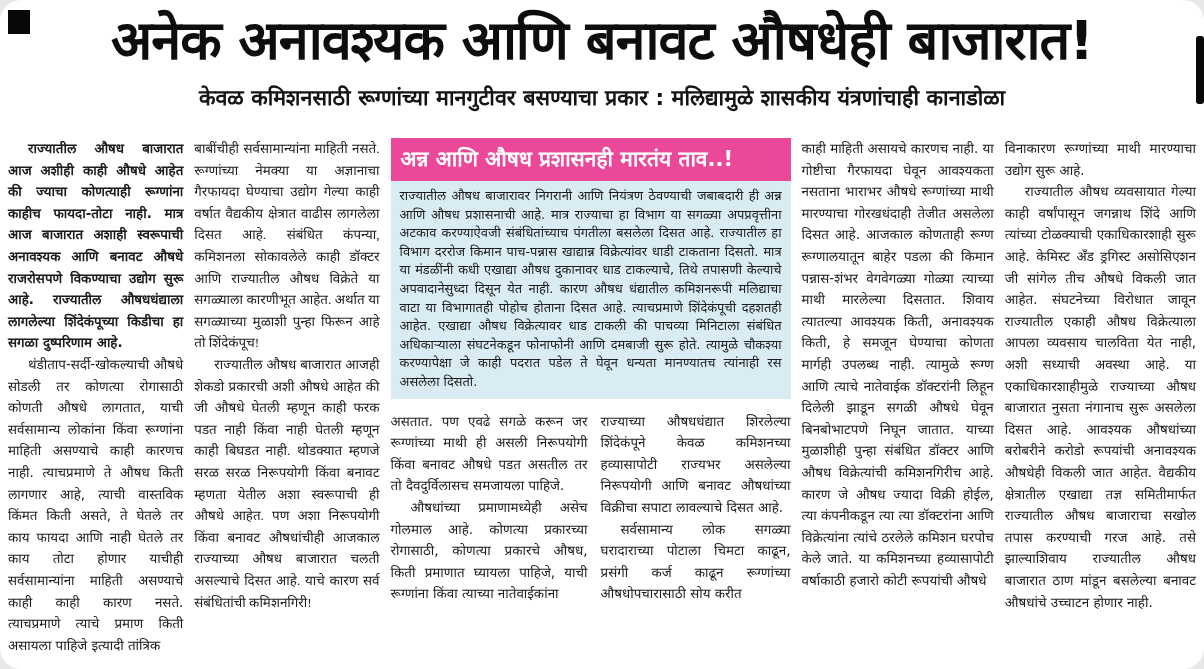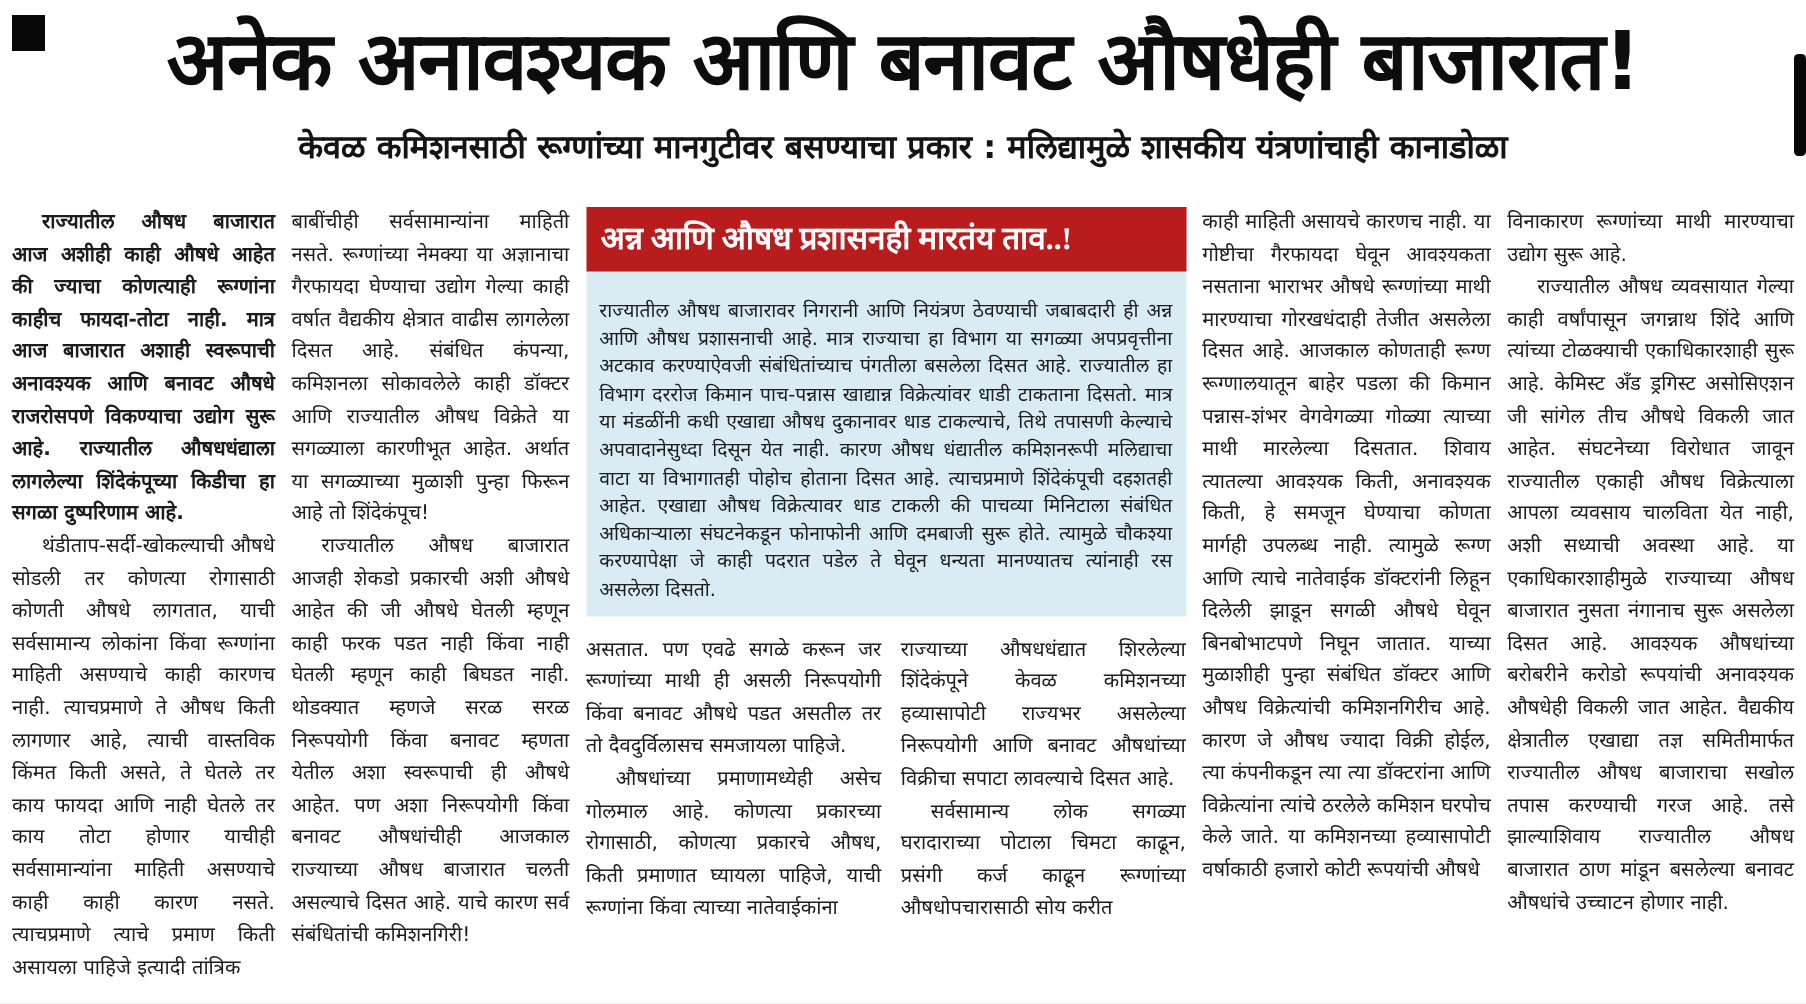--- a/index.html
+++ b/index.html
@@ -42,49 +42,49 @@
     padding: 0 8px; margin-top: 27px;
     align-items: flex-start;
   }
   .col {
     font-size: 13.4px; line-height: 21.6px;
     text-align: justify;
   }
   .col p { margin: 0; }
   .indent { text-indent: 20px; }
   .col-1 { width: 176px; }
-  .col-2 { width: 186px; }
+  .col-2 { width: 186px; font-family: Liberation Serif, serif; }
   .mid   { width: 400px; flex: none; }
   .col-5 { width: 193px; }
   .col-6 { width: 192px; }
   .lead-paragraph { font-weight: 700; }
   .highlight-box {
     background: #d9ecf4;
     padding-bottom: 7px;
   }
   .highlight-box-title {
     background: #15a0bc;
     color: #ffffff;
     font-weight: 700;
     font-size: 21px;
     padding: 6px 10px 9px 10px;
   }
   .highlight-box-body {
-    padding: 18px 9px 0 9px;
+    padding: 6px 9px 0 9px;
     font-size: 12.9px; line-height: 18.6px;
     text-align: justify;
   }
   .mid-cols { display: flex; gap: 13px; margin-top: 12px; }
   .mid-col-3 { width: 190px; }
   .mid-col-4 { width: 197px; }
 </style>
 </head>
 <body>
 
-<div class="page" style="background: rgb(255, 255, 255); color: rgb(28, 28, 28);">
+<div class="page" style="background: rgb(255, 255, 255); color: rgb(28, 28, 28); border-radius: 21px;">
 
   <div class="artifact-square"></div>
   <div class="artifact-bar"></div>
 
   <h1 class="headline" style="color: rgb(13, 13, 13);">अनेक अनावश्यक आणि बनावट औषधेही बाजारात!</h1>
 
   <h2 class="subheadline">केवळ कमिशनसाठी रूग्णांच्या मानगुटीवर बसण्याचा प्रकार : मलिद्यामुळे शासकीय यंत्रणांचाही कानाडोळा</h2>
 
   <div class="body-columns">
 
@@ -93,21 +93,21 @@
       <p class="indent">थंडीताप-सर्दी-खोकल्याची औषधे सोडली तर कोणत्या रोगासाठी कोणती औषधे लागतात, याची सर्वसामान्य लोकांना किंवा रूग्णांना माहिती असण्याचे काही कारणच नाही. त्याचप्रमाणे ते औषध किती लागणार आहे, त्याची वास्तविक किंमत किती असते, ते घेतले तर काय फायदा आणि नाही घेतले तर काय तोटा होणार याचीही सर्वसामान्यांना माहिती असण्याचे काही काही कारण नसते. त्याचप्रमाणे त्याचे प्रमाण किती असायला पाहिजे इत्यादी तांत्रिक</p>
     </div>
 
     <div class="col col-2">
       <p>बाबींचीही सर्वसामान्यांना माहिती नसते. रूग्णांच्या नेमक्या या अज्ञानाचा गैरफायदा घेण्याचा उद्योग गेल्या काही वर्षात वैद्यकीय क्षेत्रात वाढीस लागलेला दिसत आहे. संबंधित कंपन्या, कमिशनला सोकावलेले काही डॉक्टर आणि राज्यातील औषध विक्रेते या सगळ्याला कारणीभूत आहेत. अर्थात या सगळ्याच्या मुळाशी पुन्हा फिरून आहे तो शिंदेकंपूच!</p>
       <p class="indent">राज्यातील औषध बाजारात आजही शेकडो प्रकारची अशी औषधे आहेत की जी औषधे घेतली म्हणून काही फरक पडत नाही किंवा नाही घेतली म्हणून काही बिघडत नाही. थोडक्यात म्हणजे सरळ सरळ निरूपयोगी किंवा बनावट म्हणता येतील अशा स्वरूपाची ही औषधे आहेत. पण अशा निरूपयोगी किंवा बनावट औषधांचीही आजकाल राज्याच्या औषध बाजारात चलती असल्याचे दिसत आहे. याचे कारण सर्व संबंधितांची कमिशनगिरी!</p>
     </div>
 
     <div class="mid">
       <div class="highlight-box" style="background: rgb(217, 236, 244);">
-        <div class="highlight-box-title" style="background: #b91c1c; color: rgb(255, 255, 255); font-family: Liberation Serif, serif;">अन्न आणि औषध प्रशासनही मारतंय ताव..!</div>
+        <div class="highlight-box-title" style="background: #ec4899; color: rgb(255, 255, 255);">अन्न आणि औषध प्रशासनही मारतंय ताव..!</div>
         <div class="highlight-box-body">राज्यातील औषध बाजारावर निगरानी आणि नियंत्रण ठेवण्याची जबाबदारी ही अन्न आणि औषध प्रशासनाची आहे. मात्र राज्याचा हा विभाग या सगळ्या अपप्रवृत्तीना अटकाव करण्याऐवजी संबंधितांच्याच पंगतीला बसलेला दिसत आहे. राज्यातील हा विभाग दररोज किमान पाच-पन्नास खाद्यान्न विक्रेत्यांवर धाडी टाकताना दिसतो. मात्र या मंडळींनी कधी एखाद्या औषध दुकानावर धाड टाकल्याचे, तिथे तपासणी केल्याचे अपवादानेसुध्दा दिसून येत नाही. कारण औषध धंद्यातील कमिशनरूपी मलिद्याचा वाटा या विभागातही पोहोच होताना दिसत आहे. त्याचप्रमाणे शिंदेकंपूची दहशतही आहेत. एखाद्या औषध विक्रेत्यावर धाड टाकली की पाचव्या मिनिटाला संबंधित अधिकाऱ्याला संघटनेकडून फोनाफोनी आणि दमबाजी सुरू होते. त्यामुळे चौकश्या करण्यापेक्षा जे काही पदरात पडेल ते घेवून धन्यता मानण्यातच त्यांनाही रस असलेला दिसतो.</div>
       </div>
       <div class="mid-cols">
         <div class="col mid-col-4">
           <p>असतात. पण एवढे सगळे करून जर रूग्णांच्या माथी ही असली निरूपयोगी किंवा बनावट औषधे पडत असतील तर तो दैवदुर्विलासच समजायला पाहिजे.</p>
           <p class="indent">औषधांच्या प्रमाणामध्येही असेच गोलमाल आहे. कोणत्या प्रकारच्या रोगासाठी, कोणत्या प्रकारचे औषध, किती प्रमाणात घ्यायला पाहिजे, याची रूग्णांना किंवा त्याच्या नातेवाईकांना</p>
         </div>
         <div class="col mid-col-3">
           <p>राज्याच्या औषधधंद्यात शिरलेल्या शिंदेकंपूने केवळ कमिशनच्या हव्यासापोटी राज्यभर असलेल्या निरूपयोगी आणि बनावट औषधांच्या विक्रीचा सपाटा लावल्याचे दिसत आहे.</p>
           <p class="indent">सर्वसामान्य लोक सगळ्या घरादाराच्या पोटाला चिमटा काढून, प्रसंगी कर्ज काढून रूग्णांच्या औषधोपचारासाठी सोय करीत</p>

